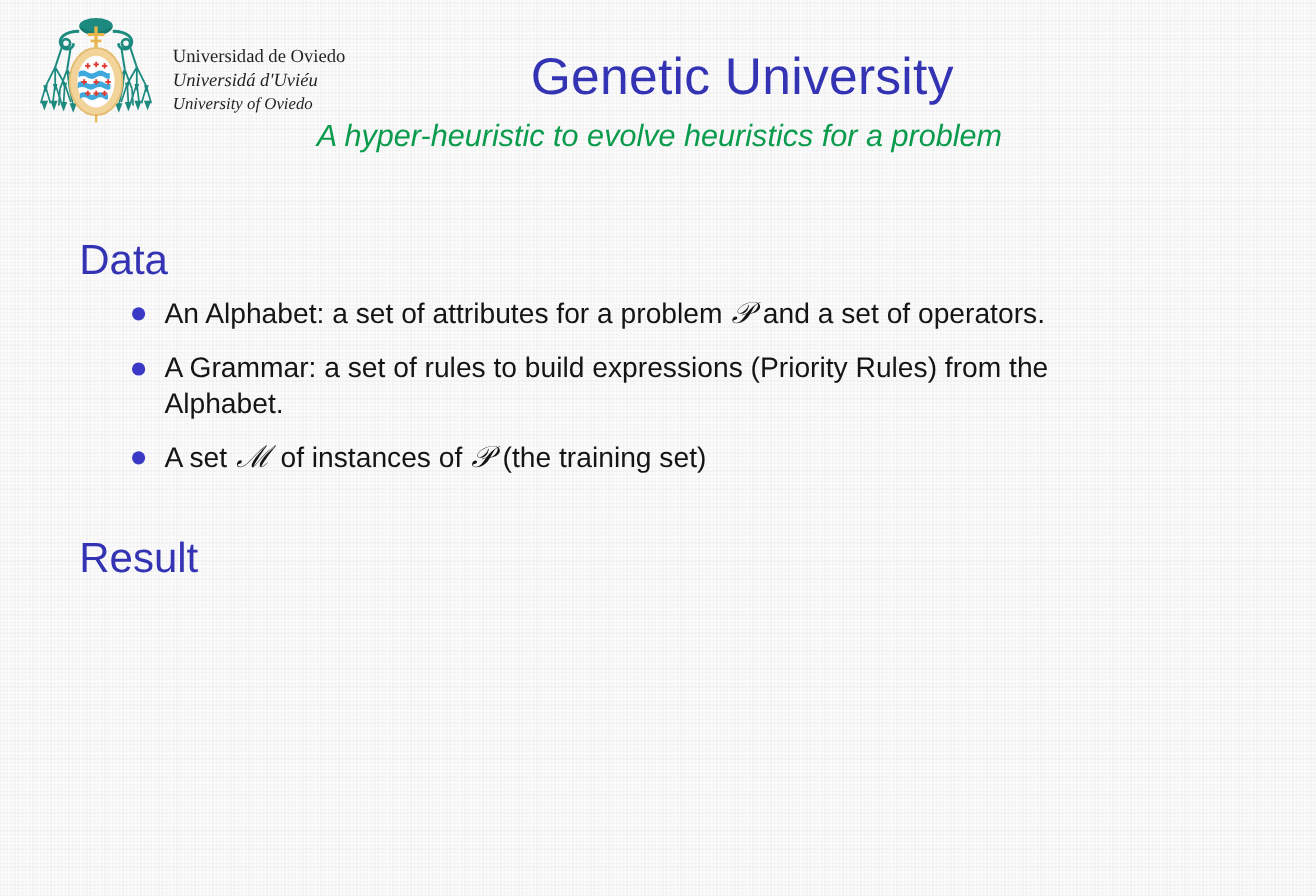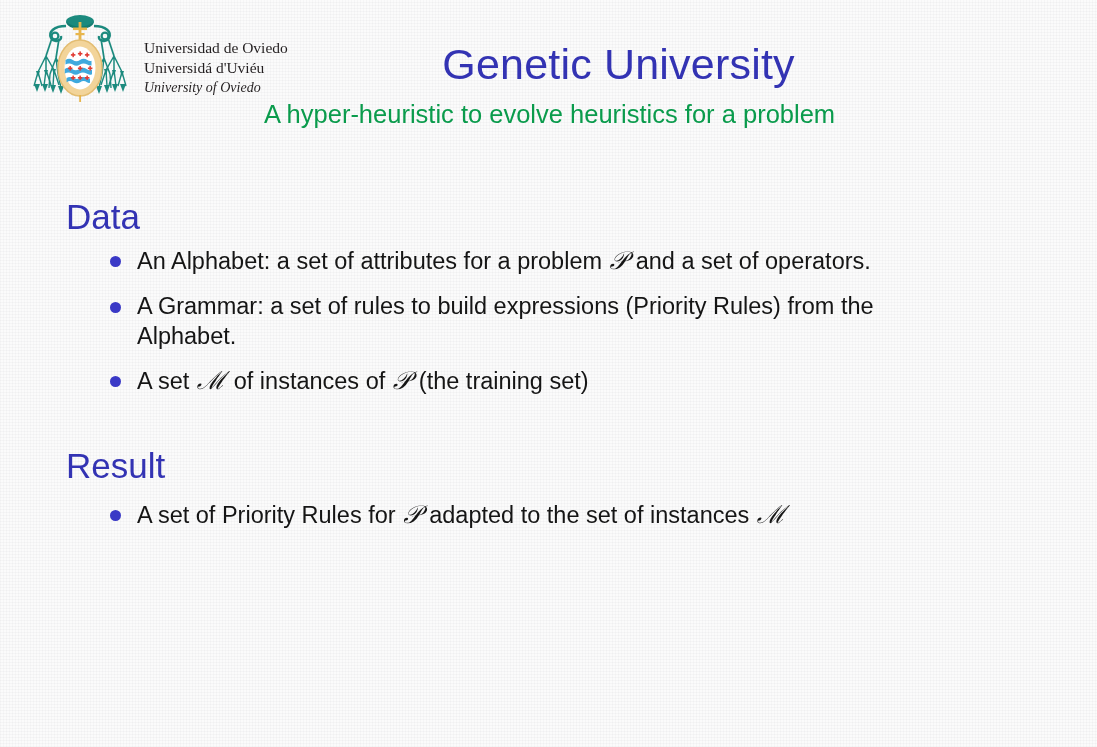--- a/index.html
+++ b/index.html
@@ -39,21 +39,21 @@
     flex: 0 0 auto;
   }
   .uni-text {
     margin-left: 12px;
     margin-top: 26px;
     font-family: "Liberation Serif", "DejaVu Serif", serif;
     color: #231f20;
     line-height: 1.32;
   }
   .uni-line1 { font-size: 15.5px; }
-  .uni-line2 { font-size: 15.5px; }
+  .uni-line2 { font-size: 15.5px; font-style: italic; }
   .uni-line3 { font-size: 14px; font-style: italic; }
 
   .deck-title {
     position: absolute;
     left: 0;
     right: 0;
     top: 40px;
     text-align: center;
     color: #3333b3;
     font-size: 43px;
@@ -66,20 +66,21 @@
     position: absolute;
     left: 0;
     right: 0;
     top: 100px;
     text-align: center;
     color: #0a9b4c;
     font-size: 25.5px;
     font-weight: normal;
     margin: 0;
     padding-left: 2px;
+    font-style: italic;
   }
 
   
   .content {
     position: absolute;
     left: 0;
     top: 196px;
     width: 977px;
   }
   .section { margin: 0; }
@@ -252,19 +253,16 @@
       <h3 class="section-heading">Data</h3>
       <ul class="bullets">
           <li class="bullet">An Alphabet: a set of attributes for a problem <span class="cal">𝒫</span> and a set of operators.</li>
           <li class="bullet">A Grammar: a set of rules to build expressions (Priority Rules) from the Alphabet.</li>
           <li class="bullet">A set <span class="cal">ℳ</span> of instances of <span class="cal">𝒫</span> (the training set)</li>
         </ul>
     </div>
 
     <div class="section section-result">
       <h3 class="section-heading">Result</h3>
-      <ul class="bullets">
-          <li class="bullet">A set of Priority Rules for <span class="cal">𝒫</span> adapted to the set of instances <span class="cal">ℳ</span></li>
-        </ul>
     </div>
 
   </div>
 </div>
 
 </body></html>

